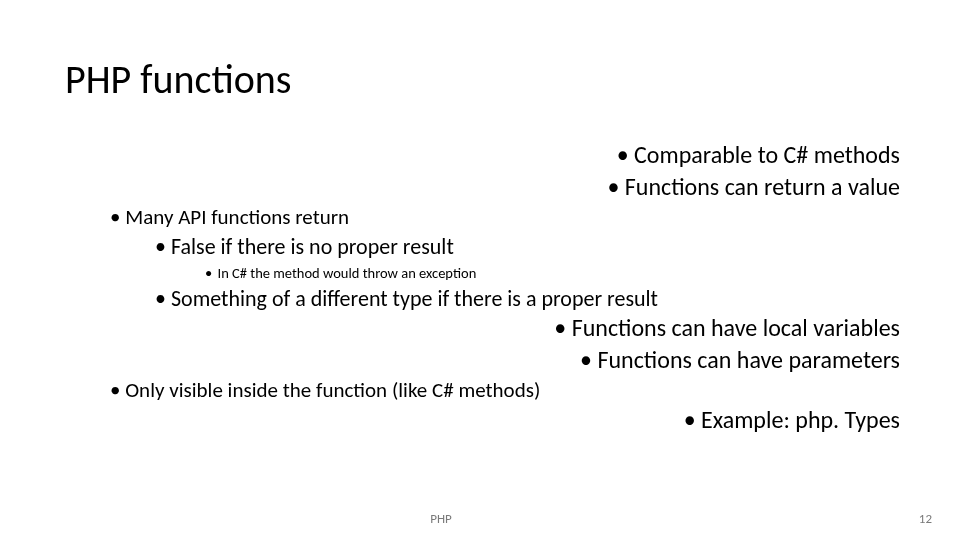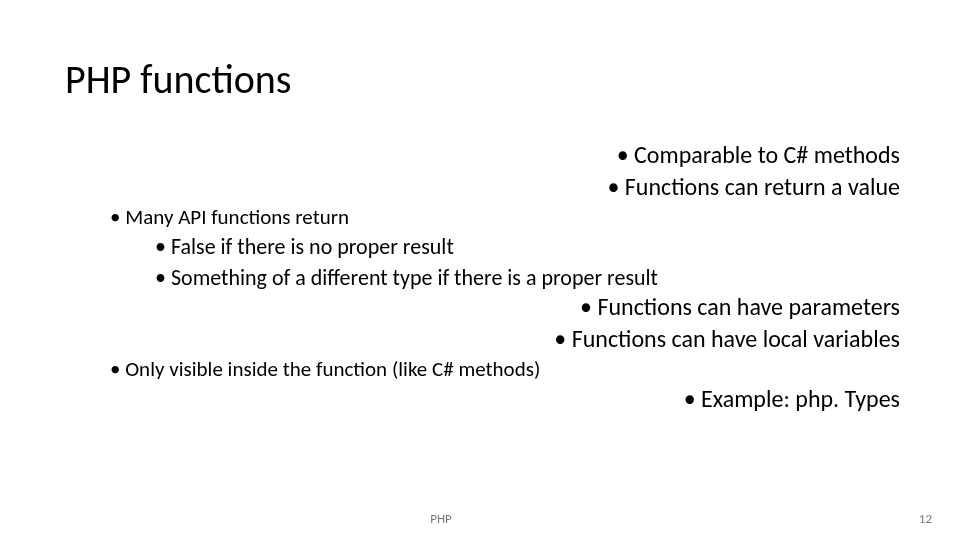--- a/index.html
+++ b/index.html
@@ -79,22 +79,23 @@
 
 <div class="slide">
 
   <div class="title">PHP functions</div>
 
   <div class="body">
     <div class="lvl1 bullet1">Comparable to C# methods</div>
     <div class="lvl1 bullet1">Functions can return a value</div>
       <div class="lvl2 bullet2">Many API functions return</div>
         <div class="lvl3 bullet3">False if there is no proper result</div>
+          <div class="lvl4 bullet4">In C# the method would throw an exception</div>
         <div class="lvl3 bullet3">Something of a different type if there is a proper result</div>
+    <div class="lvl1 bullet1">Functions can have local variables</div>
     <div class="lvl1 bullet1">Functions can have parameters</div>
-    <div class="lvl1 bullet1">Functions can have local variables</div>
       <div class="lvl2 bullet2">Only visible inside the function (like C# methods)</div>
     <div class="lvl1 bullet1">Example: php. Types</div>
   </div>
 
   <div class="footer-center">PHP</div>
   <div class="footer-num">12</div>
 </div>
 
 </body></html>

